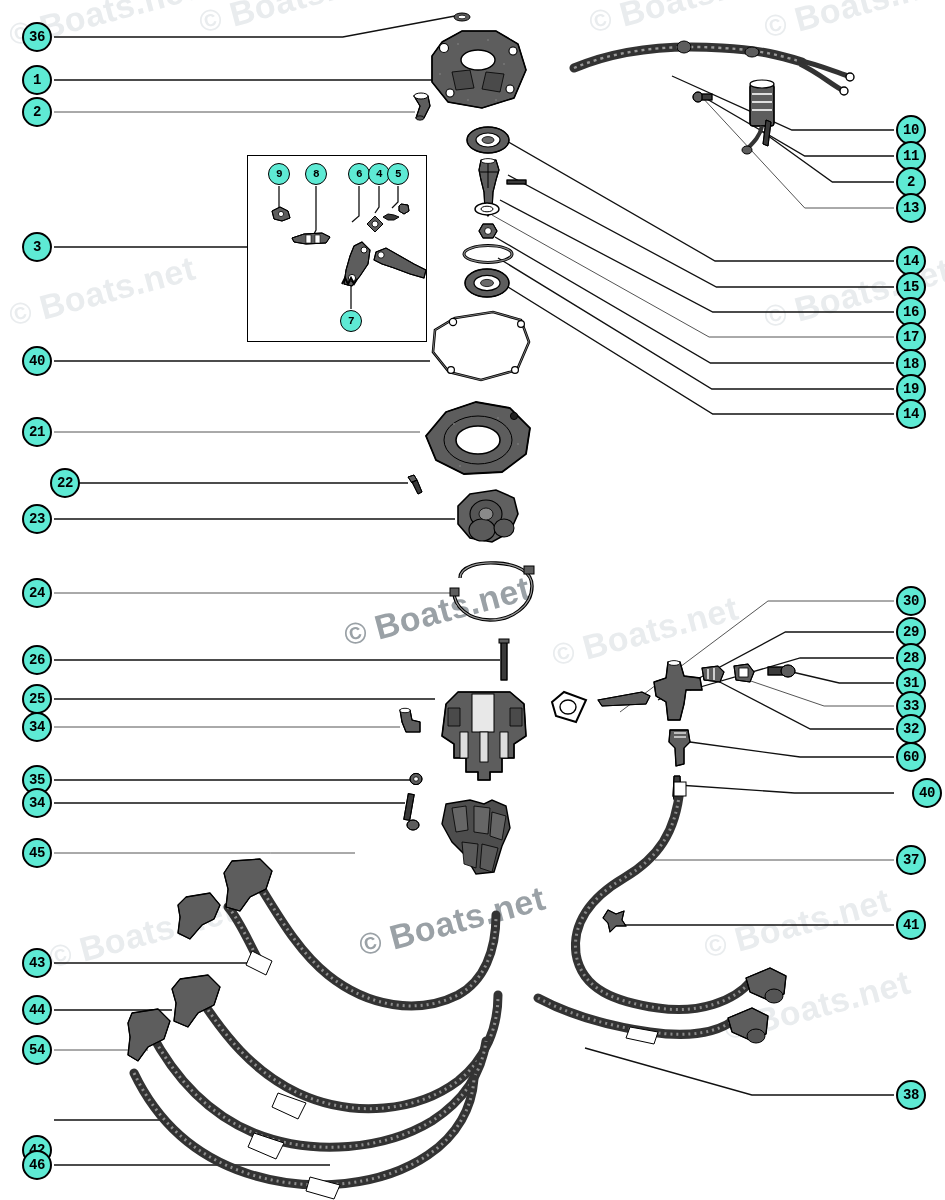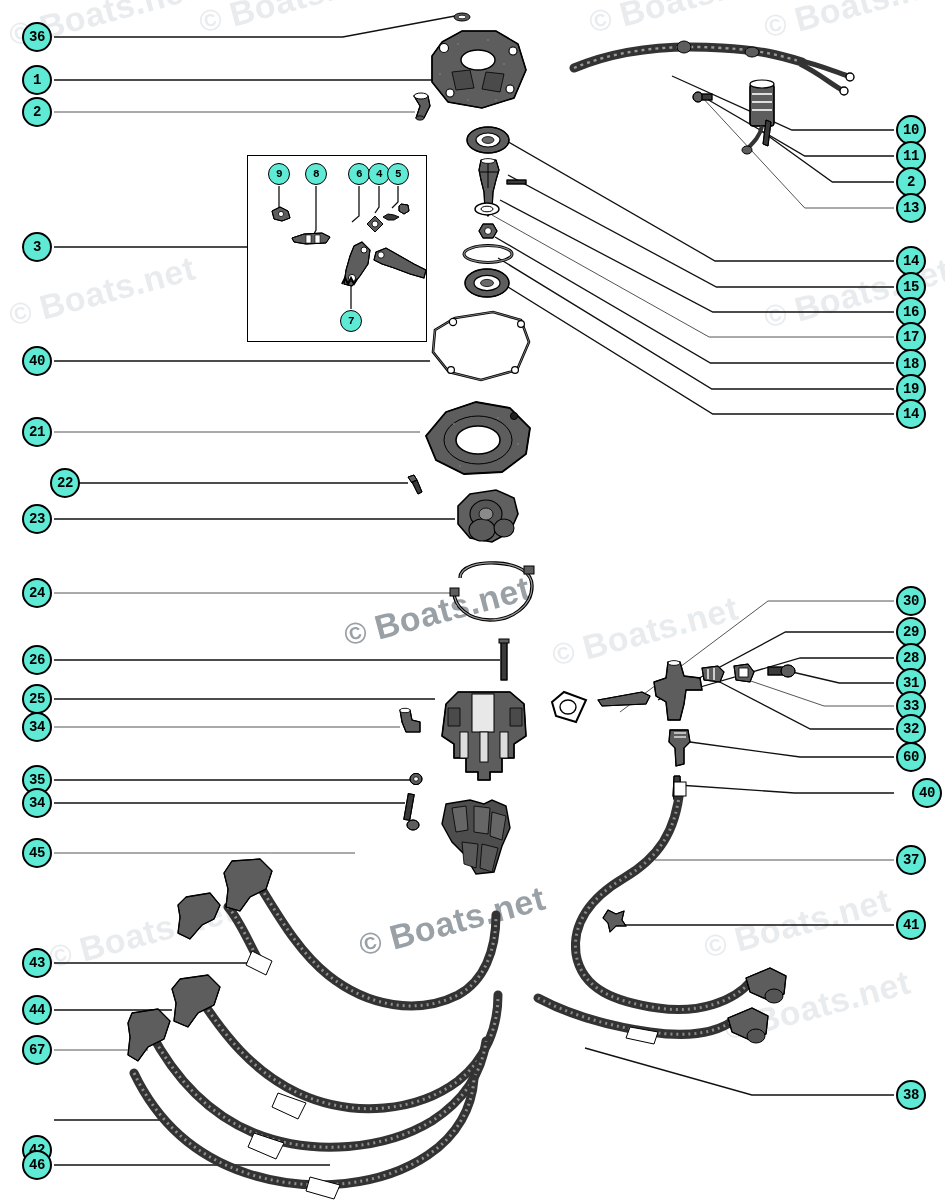--- a/index.html
+++ b/index.html
@@ -608,21 +608,21 @@
       <div class="callout" style="left: 22px; top: 504px;">23</div>
       <div class="callout" style="left: 22px; top: 578px;">24</div>
       <div class="callout" style="left: 22px; top: 645px;">26</div>
       <div class="callout" style="left: 22px; top: 684px;">25</div>
       <div class="callout" style="left: 22px; top: 712px;">34</div>
       <div class="callout" style="left: 22px; top: 765px;">35</div>
       <div class="callout" style="left: 22px; top: 788px;">34</div>
       <div class="callout" style="left: 22px; top: 838px;">45</div>
       <div class="callout" style="left: 22px; top: 948px;">43</div>
       <div class="callout" style="left: 22px; top: 995px;">44</div>
-      <div class="callout" style="left: 22px; top: 1035px;">67</div>
+      <div class="callout" style="left: 22px; top: 1035px;">54</div>
       <div class="callout" style="left: 22px; top: 1099px; margin-top: 36px;">42</div>
       <div class="callout" style="left: 22px; top: 1150px;">46</div>
       <div class="callout" style="left: 896px; top: 115px;">10</div>
       <div class="callout" style="left: 896px; top: 141px;">11</div>
       <div class="callout" style="left: 896px; top: 167px;">2</div>
       <div class="callout" style="left: 896px; top: 193px;">13</div>
       <div class="callout" style="left: 896px; top: 246px;">14</div>
       <div class="callout" style="left: 896px; top: 272px;">15</div>
       <div class="callout" style="left: 896px; top: 297px;">16</div>
       <div class="callout" style="left: 896px; top: 322px;">17</div>

